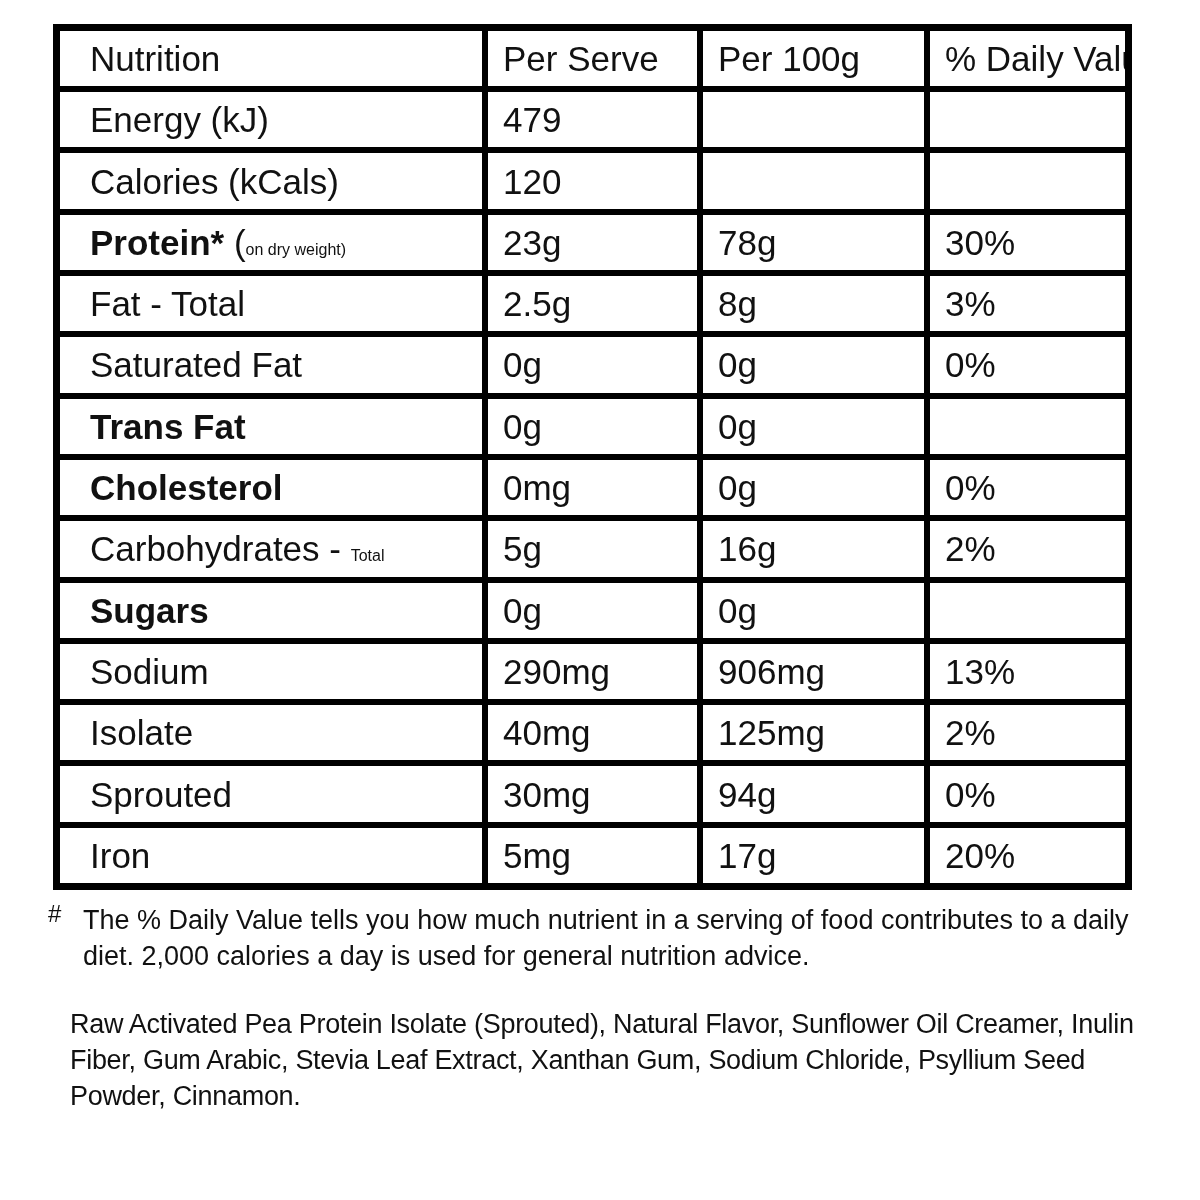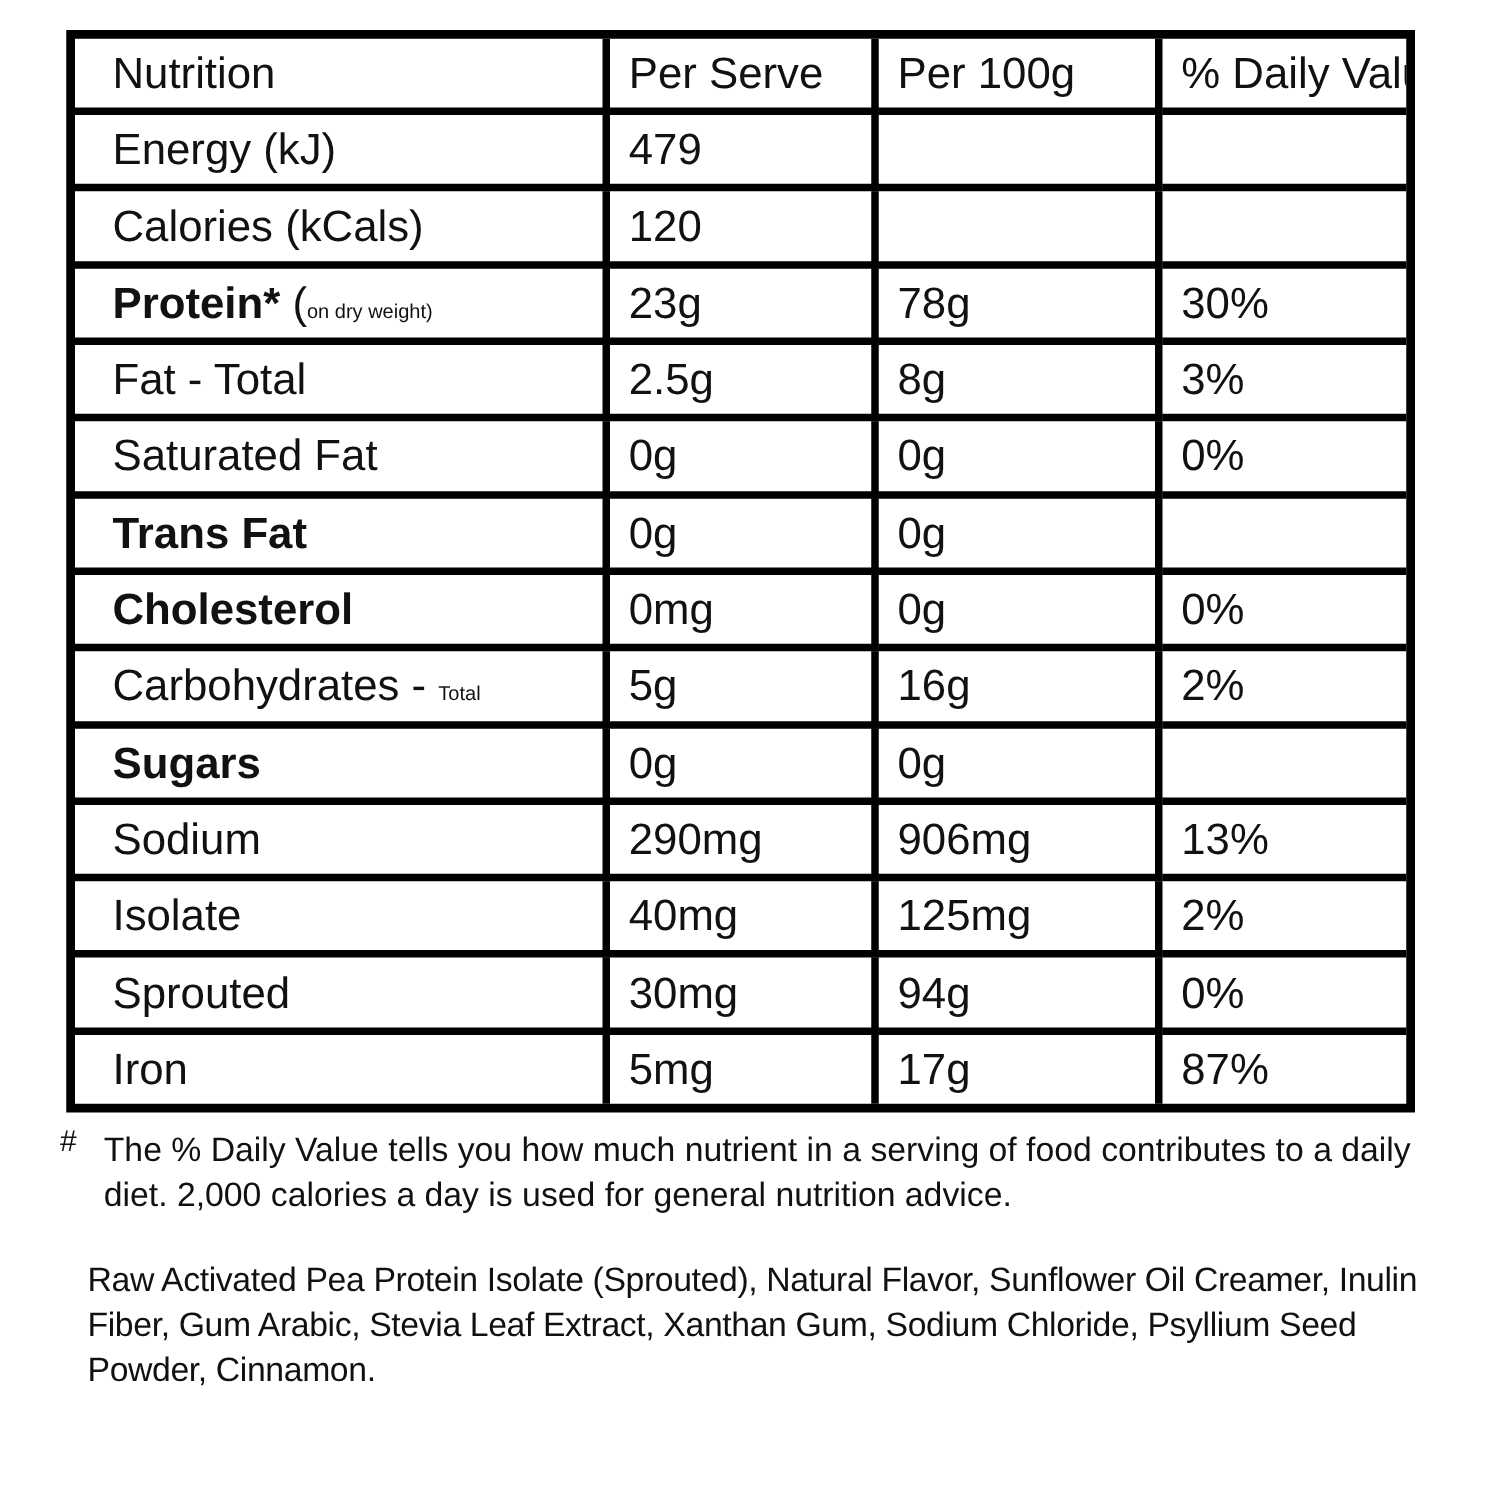--- a/index.html
+++ b/index.html
@@ -103,21 +103,21 @@
     <tr>
       <td>Sprouted</td>
       <td>30mg</td>
       <td>94g</td>
       <td>0%</td>
     </tr>
     <tr>
       <td>Iron</td>
       <td>5mg</td>
       <td>17g</td>
-      <td>87%</td>
+      <td>20%</td>
     </tr>
   </tbody>
     </table>
 </div>
 
 <div class="footnote">
   <span class="mark">#</span>
   <div class="text">The % Daily Value tells you how much nutrient in a serving of food contributes to a daily diet. 2,000 calories a day is used for general nutrition advice.</div>
 </div>
 

